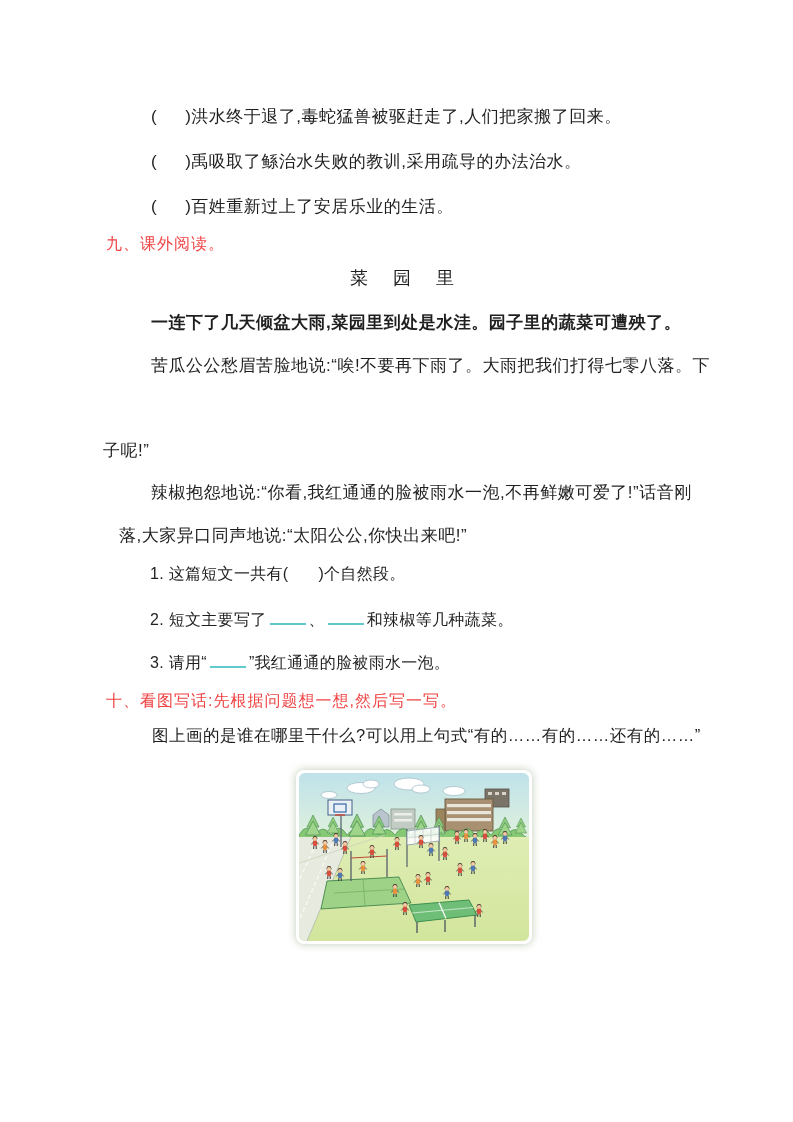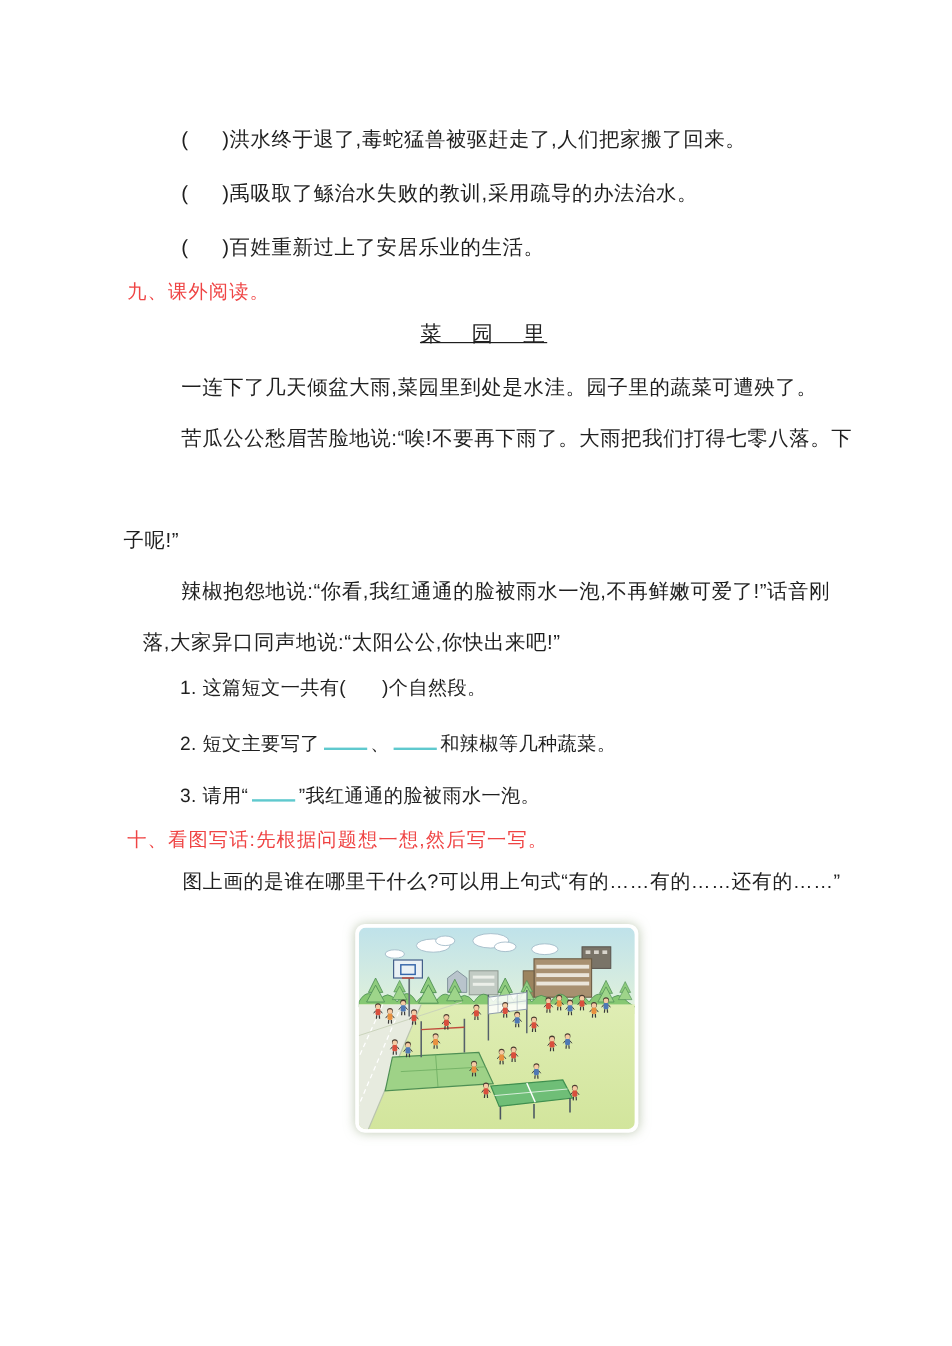--- a/index.html
+++ b/index.html
@@ -28,21 +28,20 @@
     color:#ef4444;
     font-size:16px;
     letter-spacing:1px;
   }
   .passage-title{
     left:103px;width:600px;
     text-align:center;
     font-size:18px;
     word-spacing:16px;
     letter-spacing:2px;
-    text-decoration:underline;
   }
   .question{font-size:16px;letter-spacing:0.3px;}
   .blank{
     display:inline-block;
     width:36px;height:14px;
     border-bottom:2px solid #5fc9ce;
     margin:0 3px;
     vertical-align:baseline;
   }
   .illustration-frame{
@@ -71,21 +70,21 @@
     <span class="paren">(</span><span class="paren-gap"></span><span class="paren">)</span><span>禹吸取了鲧治水失败的教训,采用疏导的办法治水。</span>
   </div>
   <div class="line seq-item" style="top:198px;left:151px;">
     <span class="paren">(</span><span class="paren-gap"></span><span class="paren">)</span><span>百姓重新过上了安居乐业的生活。</span>
   </div>
 
   <div class="line heading" style="top:236px;left:106px;">九、课外阅读。</div>
 
   <div class="line passage-title" style="top:269px;">菜 园 里</div>
 
-  <div class="line" style="top:314px;left:151px;">一连下了几天倾盆大雨,菜园里到处是水洼。园子里的蔬菜可遭殃了。</div>
+  <div class="line" style="top:314px;left:151px;font-weight:bold;">一连下了几天倾盆大雨,菜园里到处是水洼。园子里的蔬菜可遭殃了。</div>
   <div class="line" style="top:357px;left:151px;">苦瓜公公愁眉苦脸地说:“唉!不要再下雨了。大雨把我们打得七零八落。下</div>
   <div class="line" style="top:442px;left:103px;">子呢!”</div>
   <div class="line" style="top:484px;left:151px;">辣椒抱怨地说:“你看,我红通通的脸被雨水一泡,不再鲜嫩可爱了!”话音刚</div>
   <div class="line" style="top:527px;left:119px;">落,大家异口同声地说:“太阳公公,你快出来吧!”</div>
 
   <div class="line question" style="top:566px;left:150px;">
     <span>1. 这篇短文一共有(</span><span class="q-paren-gap"></span><span>)个自然段。</span>
   </div>
   <div class="line question" style="top:609px;left:150px;text-align:right;">
     <span>2. 短文主要写了</span><span class="blank"></span><span>、</span><span class="blank"></span><span>和辣椒等几种蔬菜。</span>

